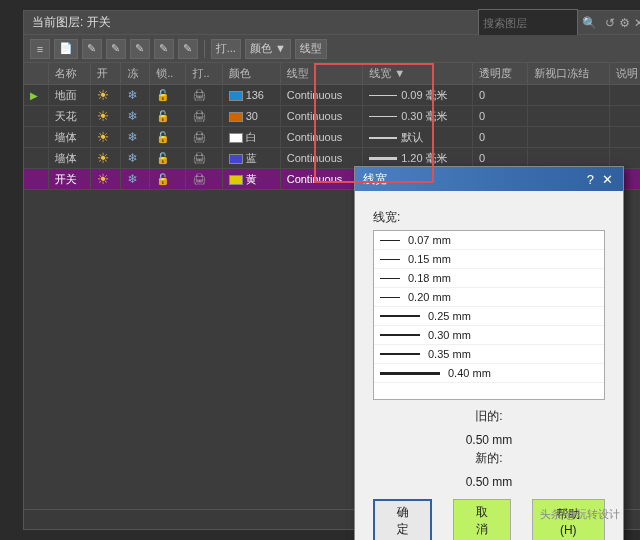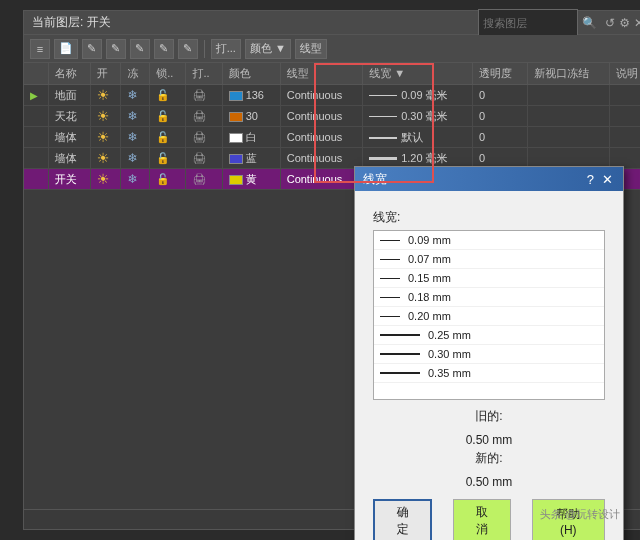--- a/index.html
+++ b/index.html
@@ -398,24 +398,20 @@
       <span>线宽</span>
       <div class="dialog-title-icons">
         <button class="dialog-title-icon-btn">?</button>
         <button class="dialog-title-icon-btn">✕</button>
       </div>
     </div>
     <div class="dialog-body">
       <div class="dialog-label">线宽:</div>
       <div class="linewidth-list" id="lw-list">
 
-      <div class="lw-item">
-      <span class="lw-bar" style="width:20px;height:1px;background:#222;display:inline-block;"></span>
-      <span class="lw-label">0.09 mm</span>
-    </div>
           <div class="lw-item">
       <span class="lw-bar" style="width:20px;height:1px;background:#222;display:inline-block;"></span>
       <span class="lw-label">0.07 mm</span>
     </div>
           <div class="lw-item">
       <span class="lw-bar" style="width:20px;height:1px;background:#222;display:inline-block;"></span>
       <span class="lw-label">0.15 mm</span>
     </div>
           <div class="lw-item">
       <span class="lw-bar" style="width:20px;height:1px;background:#222;display:inline-block;"></span>
@@ -429,20 +425,24 @@
       <span class="lw-bar" style="width:40px;height:2px;background:#222;display:inline-block;"></span>
       <span class="lw-label">0.25 mm</span>
     </div>
           <div class="lw-item">
       <span class="lw-bar" style="width:40px;height:2px;background:#222;display:inline-block;"></span>
       <span class="lw-label">0.30 mm</span>
     </div>
           <div class="lw-item">
       <span class="lw-bar" style="width:40px;height:2px;background:#222;display:inline-block;"></span>
       <span class="lw-label">0.35 mm</span>
+    </div>
+          <div class="lw-item">
+      <span class="lw-bar" style="width:60px;height:3px;background:#222;display:inline-block;"></span>
+      <span class="lw-label">0.40 mm</span>
     </div>
         </div>
       <div class="dialog-info">
         <div class="dialog-info-row">
           <span>旧的:</span>
           <span>0.50 mm</span>
         </div>
         <div class="dialog-info-row">
           <span>新的:</span>
           <span>0.50 mm</span>

